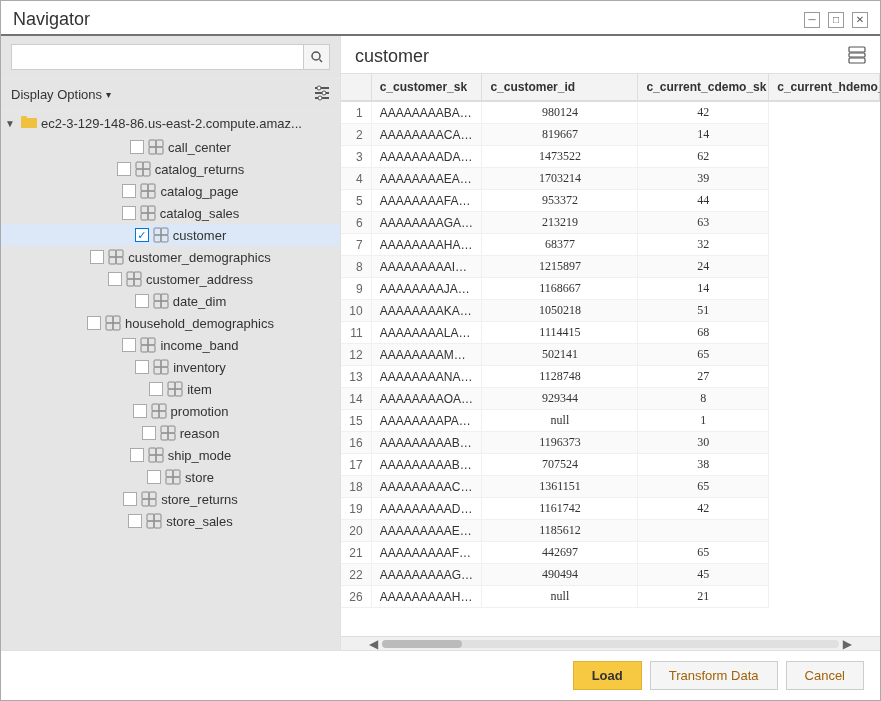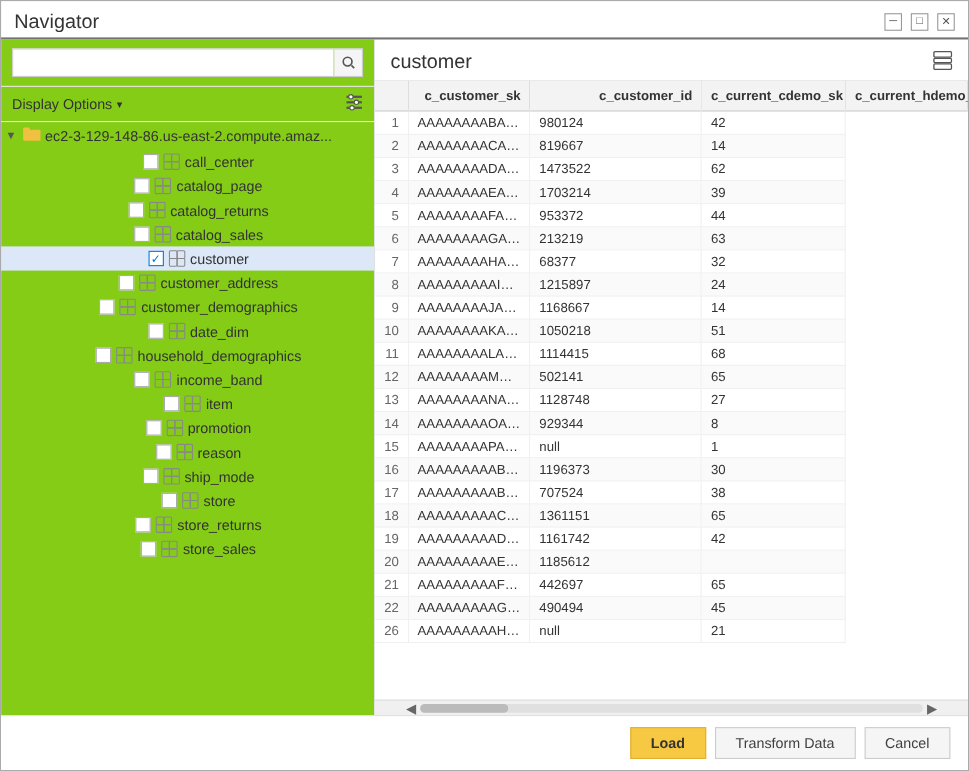--- a/index.html
+++ b/index.html
@@ -56,21 +56,21 @@
       flex: 1;
       overflow: hidden;
     }
     
     .left-panel {
       width: 340px;
       min-width: 340px;
       border-right: 1px solid #e0e0e0;
       display: flex;
       flex-direction: column;
-      background: #84cc16;
+      background: #e5e5e5;
     }
     .search-bar {
       padding: 8px 10px;
       display: flex;
       align-items: center;
       border-bottom: 1px solid #e8e8e8;
     }
     .search-input {
       flex: 1;
       border: 1px solid #ccc;
@@ -217,21 +217,21 @@
       border-collapse: collapse;
       font-size: 12px;
       width: 100%;
       table-layout: fixed;
     }
     .data-table th {
       background: #f3f3f3;
       border-bottom: 2px solid #ddd;
       border-right: 1px solid #ddd;
       padding: 6px 8px;
-      text-align: right;
+      text-align: left;
       font-weight: 600;
       color: #333;
       white-space: nowrap;
       position: sticky;
       top: 0;
       z-index: 1;
       margin-left: 40px;
     }
     .data-table td {
       border-bottom: 1px solid #f0f0f0;
@@ -244,21 +244,22 @@
     }
     .data-table tr:nth-child(even) td {
       background: #fafafa;
     }
     .data-table td:first-child {
       text-align: right;
       color: #666;
       width: 30px;
     }
     .data-table td:not(:first-child):not(:nth-child(2)) {
-      text-align: left;
+      text-align: center;
+      font-family: Liberation Serif, serif;
     }
     .scrollbar-h {
       height: 14px;
       background: #f0f0f0;
       border-top: 1px solid #ddd;
       display: flex;
       align-items: center;
       padding: 0 24px;
     }
     .scrollbar-h-track {
@@ -290,21 +291,21 @@
       gap: 8px;
       border-top: 1px solid #e0e0e0;
       background: #fff;
     }
     .btn {
       padding: 6px 18px;
       font-size: 13px;
       border: 1px solid #ccc;
       cursor: pointer;
       background: #f5f5f5;
-      color: #404040;
+      color: #a16207;
     }
     .btn-primary {
       background: #f7c842;
       border-color: #e0b030;
       color: #333;
       font-weight: 600;
     }
     
     .tree-container::-webkit-scrollbar {
       width: 12px;
@@ -390,33 +391,33 @@
             <div class="tree-item tree-indent">
               <div class="checkbox"></div>
               <div class="table-icon">
                 <svg width="16" height="16" viewBox="0 0 16 16">
       <rect x="1" y="1" width="7" height="7" rx="1" fill="none" stroke="#888" stroke-width="1"></rect>
       <rect x="8" y="1" width="7" height="7" rx="1" fill="none" stroke="#888" stroke-width="1"></rect>
       <rect x="1" y="8" width="7" height="7" rx="1" fill="none" stroke="#888" stroke-width="1"></rect>
       <rect x="8" y="8" width="7" height="7" rx="1" fill="none" stroke="#888" stroke-width="1"></rect>
     </svg>
               </div>
+              <span class="item-label">catalog_returns</span>
+            </div>
+            <div class="tree-item tree-indent">
+              <div class="checkbox"></div>
+              <div class="table-icon">
+                <svg width="16" height="16" viewBox="0 0 16 16">
+      <rect x="1" y="1" width="7" height="7" rx="1" fill="none" stroke="#888" stroke-width="1"></rect>
+      <rect x="8" y="1" width="7" height="7" rx="1" fill="none" stroke="#888" stroke-width="1"></rect>
+      <rect x="1" y="8" width="7" height="7" rx="1" fill="none" stroke="#888" stroke-width="1"></rect>
+      <rect x="8" y="8" width="7" height="7" rx="1" fill="none" stroke="#888" stroke-width="1"></rect>
+    </svg>
+              </div>
               <span class="item-label">catalog_page</span>
-            </div>
-            <div class="tree-item tree-indent">
-              <div class="checkbox"></div>
-              <div class="table-icon">
-                <svg width="16" height="16" viewBox="0 0 16 16">
-      <rect x="1" y="1" width="7" height="7" rx="1" fill="none" stroke="#888" stroke-width="1"></rect>
-      <rect x="8" y="1" width="7" height="7" rx="1" fill="none" stroke="#888" stroke-width="1"></rect>
-      <rect x="1" y="8" width="7" height="7" rx="1" fill="none" stroke="#888" stroke-width="1"></rect>
-      <rect x="8" y="8" width="7" height="7" rx="1" fill="none" stroke="#888" stroke-width="1"></rect>
-    </svg>
-              </div>
-              <span class="item-label">catalog_returns</span>
             </div>
             <div class="tree-item tree-indent">
               <div class="checkbox"></div>
               <div class="table-icon">
                 <svg width="16" height="16" viewBox="0 0 16 16">
       <rect x="1" y="1" width="7" height="7" rx="1" fill="none" stroke="#888" stroke-width="1"></rect>
       <rect x="8" y="1" width="7" height="7" rx="1" fill="none" stroke="#888" stroke-width="1"></rect>
       <rect x="1" y="8" width="7" height="7" rx="1" fill="none" stroke="#888" stroke-width="1"></rect>
       <rect x="8" y="8" width="7" height="7" rx="1" fill="none" stroke="#888" stroke-width="1"></rect>
     </svg>
@@ -438,44 +439,44 @@
             <div class="tree-item tree-indent">
               <div class="checkbox"></div>
               <div class="table-icon">
                 <svg width="16" height="16" viewBox="0 0 16 16">
       <rect x="1" y="1" width="7" height="7" rx="1" fill="none" stroke="#888" stroke-width="1"></rect>
       <rect x="8" y="1" width="7" height="7" rx="1" fill="none" stroke="#888" stroke-width="1"></rect>
       <rect x="1" y="8" width="7" height="7" rx="1" fill="none" stroke="#888" stroke-width="1"></rect>
       <rect x="8" y="8" width="7" height="7" rx="1" fill="none" stroke="#888" stroke-width="1"></rect>
     </svg>
               </div>
+              <span class="item-label">customer_demographics</span>
+            </div>
+            <div class="tree-item tree-indent">
+              <div class="checkbox"></div>
+              <div class="table-icon">
+                <svg width="16" height="16" viewBox="0 0 16 16">
+      <rect x="1" y="1" width="7" height="7" rx="1" fill="none" stroke="#888" stroke-width="1"></rect>
+      <rect x="8" y="1" width="7" height="7" rx="1" fill="none" stroke="#888" stroke-width="1"></rect>
+      <rect x="1" y="8" width="7" height="7" rx="1" fill="none" stroke="#888" stroke-width="1"></rect>
+      <rect x="8" y="8" width="7" height="7" rx="1" fill="none" stroke="#888" stroke-width="1"></rect>
+    </svg>
+              </div>
               <span class="item-label">customer_address</span>
             </div>
             <div class="tree-item tree-indent">
               <div class="checkbox"></div>
               <div class="table-icon">
                 <svg width="16" height="16" viewBox="0 0 16 16">
       <rect x="1" y="1" width="7" height="7" rx="1" fill="none" stroke="#888" stroke-width="1"></rect>
       <rect x="8" y="1" width="7" height="7" rx="1" fill="none" stroke="#888" stroke-width="1"></rect>
       <rect x="1" y="8" width="7" height="7" rx="1" fill="none" stroke="#888" stroke-width="1"></rect>
       <rect x="8" y="8" width="7" height="7" rx="1" fill="none" stroke="#888" stroke-width="1"></rect>
     </svg>
               </div>
-              <span class="item-label">customer_demographics</span>
-            </div>
-            <div class="tree-item tree-indent">
-              <div class="checkbox"></div>
-              <div class="table-icon">
-                <svg width="16" height="16" viewBox="0 0 16 16">
-      <rect x="1" y="1" width="7" height="7" rx="1" fill="none" stroke="#888" stroke-width="1"></rect>
-      <rect x="8" y="1" width="7" height="7" rx="1" fill="none" stroke="#888" stroke-width="1"></rect>
-      <rect x="1" y="8" width="7" height="7" rx="1" fill="none" stroke="#888" stroke-width="1"></rect>
-      <rect x="8" y="8" width="7" height="7" rx="1" fill="none" stroke="#888" stroke-width="1"></rect>
-    </svg>
-              </div>
               <span class="item-label">date_dim</span>
             </div>
             <div class="tree-item tree-indent">
               <div class="checkbox"></div>
               <div class="table-icon">
                 <svg width="16" height="16" viewBox="0 0 16 16">
       <rect x="1" y="1" width="7" height="7" rx="1" fill="none" stroke="#888" stroke-width="1"></rect>
       <rect x="8" y="1" width="7" height="7" rx="1" fill="none" stroke="#888" stroke-width="1"></rect>
       <rect x="1" y="8" width="7" height="7" rx="1" fill="none" stroke="#888" stroke-width="1"></rect>
       <rect x="8" y="8" width="7" height="7" rx="1" fill="none" stroke="#888" stroke-width="1"></rect>
@@ -487,20 +488,32 @@
               <div class="checkbox"></div>
               <div class="table-icon">
                 <svg width="16" height="16" viewBox="0 0 16 16">
       <rect x="1" y="1" width="7" height="7" rx="1" fill="none" stroke="#888" stroke-width="1"></rect>
       <rect x="8" y="1" width="7" height="7" rx="1" fill="none" stroke="#888" stroke-width="1"></rect>
       <rect x="1" y="8" width="7" height="7" rx="1" fill="none" stroke="#888" stroke-width="1"></rect>
       <rect x="8" y="8" width="7" height="7" rx="1" fill="none" stroke="#888" stroke-width="1"></rect>
     </svg>
               </div>
               <span class="item-label">income_band</span>
+            </div>
+            <div class="tree-item tree-indent">
+              <div class="checkbox"></div>
+              <div class="table-icon">
+                <svg width="16" height="16" viewBox="0 0 16 16">
+      <rect x="1" y="1" width="7" height="7" rx="1" fill="none" stroke="#888" stroke-width="1"></rect>
+      <rect x="8" y="1" width="7" height="7" rx="1" fill="none" stroke="#888" stroke-width="1"></rect>
+      <rect x="1" y="8" width="7" height="7" rx="1" fill="none" stroke="#888" stroke-width="1"></rect>
+      <rect x="8" y="8" width="7" height="7" rx="1" fill="none" stroke="#888" stroke-width="1"></rect>
+    </svg>
+              </div>
+              <span class="item-label">inventory</span>
             </div>
             <div class="tree-item tree-indent">
               <div class="checkbox"></div>
               <div class="table-icon">
                 <svg width="16" height="16" viewBox="0 0 16 16">
       <rect x="1" y="1" width="7" height="7" rx="1" fill="none" stroke="#888" stroke-width="1"></rect>
       <rect x="8" y="1" width="7" height="7" rx="1" fill="none" stroke="#888" stroke-width="1"></rect>
       <rect x="1" y="8" width="7" height="7" rx="1" fill="none" stroke="#888" stroke-width="1"></rect>
       <rect x="8" y="8" width="7" height="7" rx="1" fill="none" stroke="#888" stroke-width="1"></rect>
     </svg>

